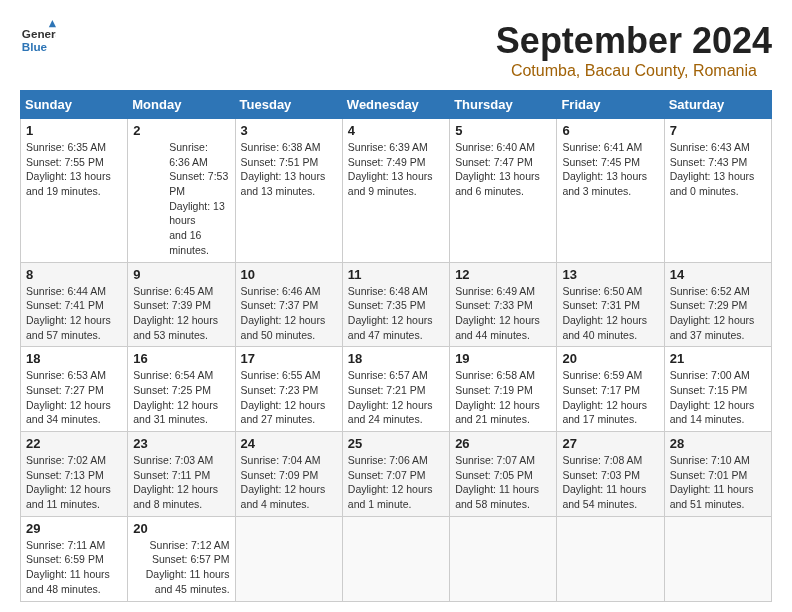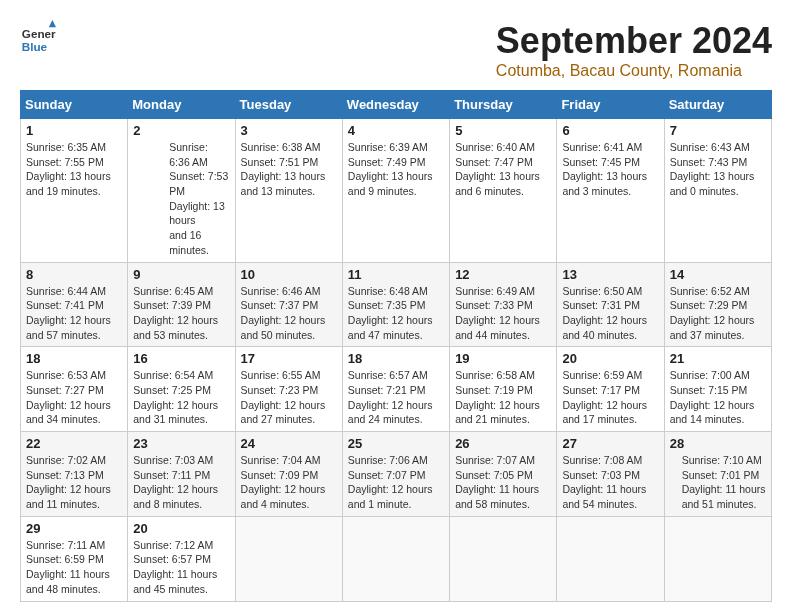--- a/index.html
+++ b/index.html
@@ -19,21 +19,21 @@
     .logo {
       display: flex;
       align-items: center;
       gap: 4px;
     }
     .logo-icon {
       width: 36px;
       height: 36px;
     }
     .title-block {
-      text-align: left;
+      text-align: center;
     }
     .month-title {
       font-size: 36px;
       font-weight: bold;
       color: #222;
     }
     .location-title {
       font-size: 16px;
       color: #a16207;
     }
@@ -299,37 +299,37 @@
         </td>
         <td>
           <span class="day-num">27</span>
           <div class="day-info" style="white-space: pre-line;">Sunrise: 7:08 AM
 Sunset: 7:03 PM
 Daylight: 11 hours
 and 54 minutes.</div>
         </td>
         <td>
           <span class="day-num">28</span>
-          <div class="day-info" style="white-space: pre-line; margin-left: 12px;">Sunrise: 7:10 AM
+          <div class="day-info" style="white-space: pre-line;">Sunrise: 7:10 AM
 Sunset: 7:01 PM
 Daylight: 11 hours
 and 51 minutes.</div>
         </td>
       </tr>
       <tr>
         <td>
           <span class="day-num">29</span>
           <div class="day-info" style="white-space: pre-line;">Sunrise: 7:11 AM
 Sunset: 6:59 PM
 Daylight: 11 hours
 and 48 minutes.</div>
         </td>
         <td>
           <span class="day-num">20</span>
-          <div class="day-info" style="white-space: pre-line;">Sunrise: 7:12 AM
+          <div class="day-info" style="white-space: pre-line; text-align: right;">Sunrise: 7:12 AM
 Sunset: 6:57 PM
 Daylight: 11 hours
 and 45 minutes.</div>
         </td>
         <td class="empty-cell"></td>
         <td class="empty-cell"></td>
         <td class="empty-cell"></td>
         <td class="empty-cell"></td>
         <td class="empty-cell"></td>
       </tr>

